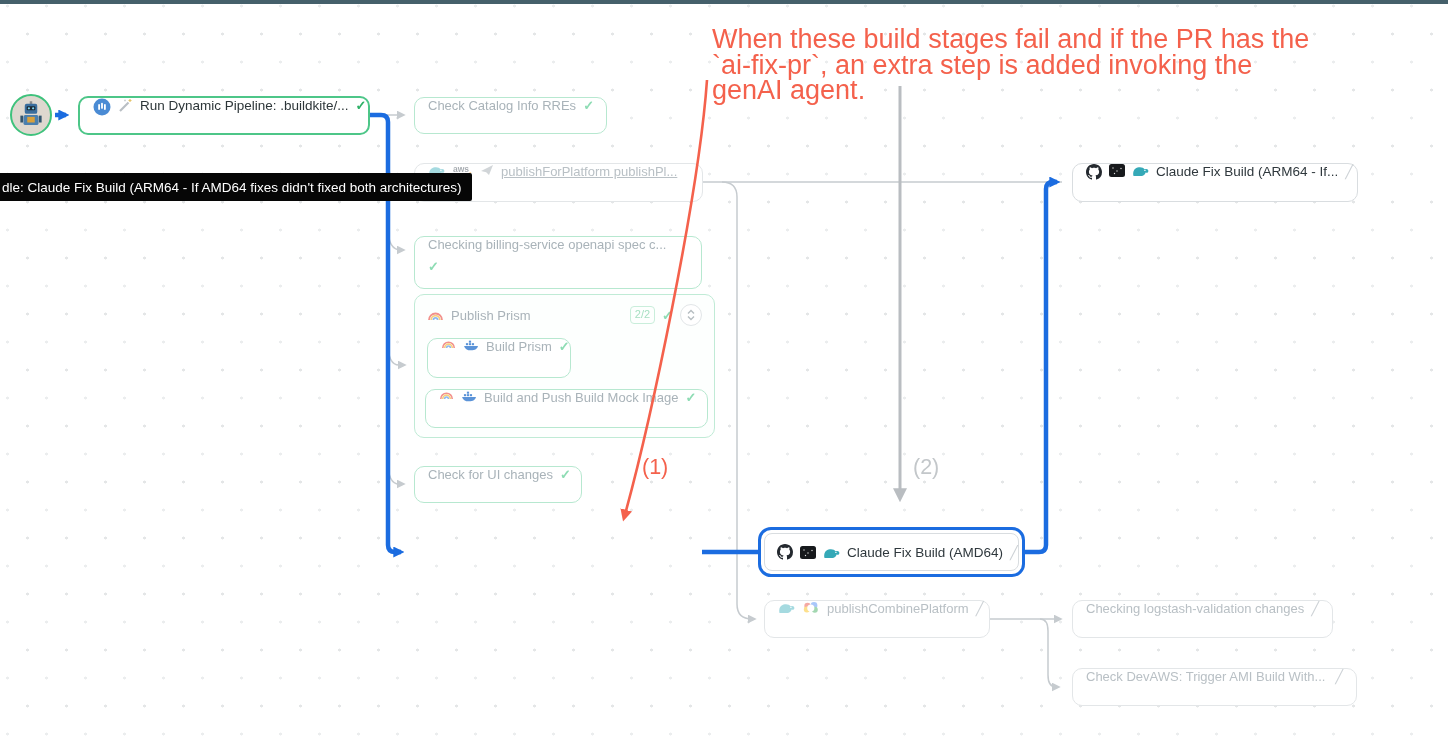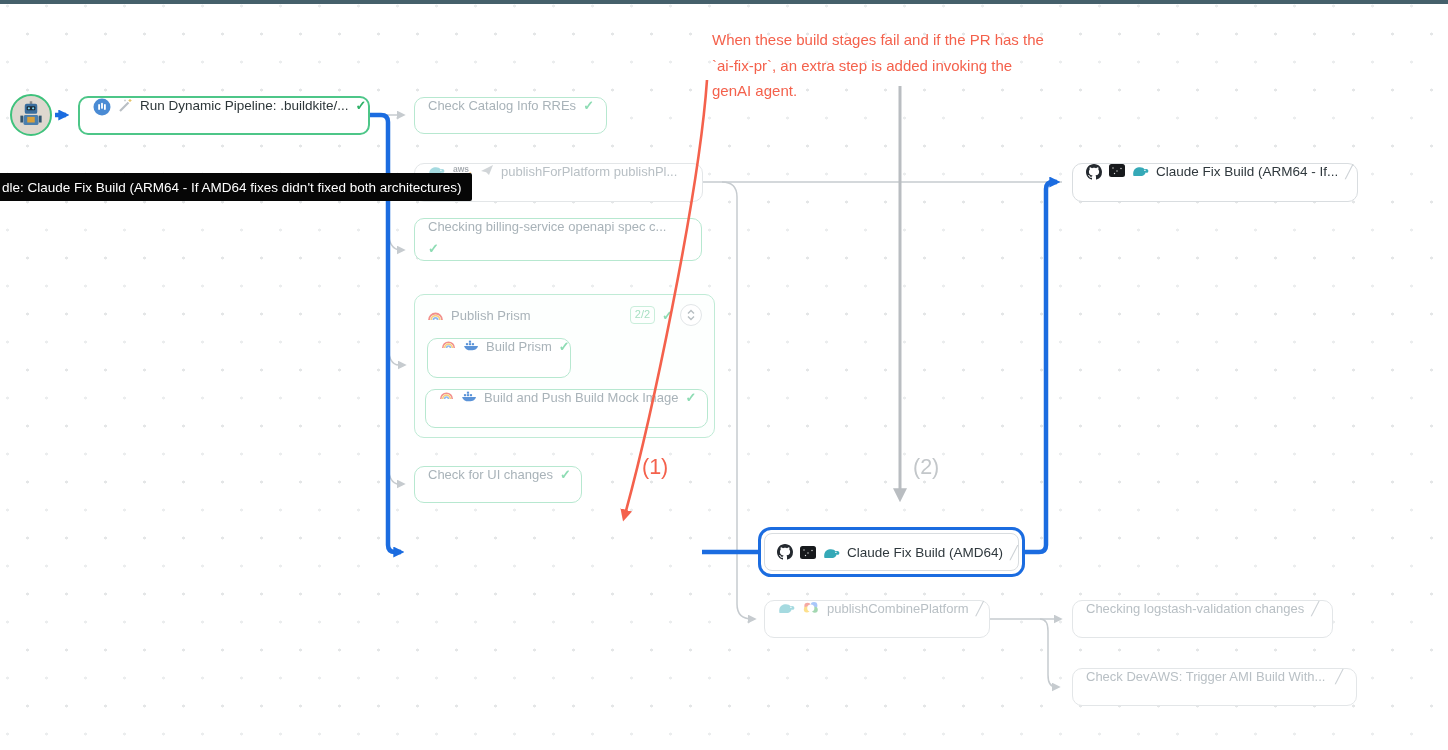--- a/index.html
+++ b/index.html
@@ -33,21 +33,21 @@
     align-items:center;justify-content:center;box-sizing:border-box;background:#fff;}
   .avatar{position:absolute;left:10px;top:94px;width:42px;height:42px;border-radius:50%;
     border:2.5px solid #3fc27c;background:#ded8cf;display:flex;align-items:center;justify-content:center;
     overflow:hidden;z-index:2;box-sizing:border-box;}
   .selected-ring{position:absolute;left:758px;top:527px;width:267px;height:50px;border:3px solid #1b6ce0;
     border-radius:13px;background:#fff;box-sizing:border-box;padding:3px;z-index:2;}
   .inner-node{width:100%;height:100%;border:1.5px solid #d9dde0;border-radius:8px;display:flex;
     align-items:center;gap:7px;padding:0 12px;box-sizing:border-box;color:#2f383d;font-size:13.5px;white-space:nowrap;}
   .tooltip{position:absolute;left:0;top:173px;height:28px;background:#060606;color:#fff;font-size:13.5px;
     display:flex;align-items:center;padding:0 10px 0 2px;z-index:4;border-radius:0 2px 2px 0;white-space:nowrap;}
-  .note{position:absolute;left:712px;top:27px;color:#f4614c;font-size:15px;line-height:25.5px;z-index:11;}
+  .note{position:absolute;left:712px;top:27px;color:#f4614c;font-size:27px;line-height:25.5px;z-index:11;}
   .marker-label{position:absolute;font-size:21.5px;z-index:11;}
   .marker-1{left:642px;top:455px;color:#f4614c;}
   .marker-2{left:913px;top:455px;color:#c3c7ca;}
   .icn{display:inline-flex;align-items:center;flex:none;}
 </style>
 </head>
 <body>
 
 <div class="canvas">
   <div class="topbar"></div>
@@ -114,42 +114,42 @@
     </span>
     <span class="label">Run Dynamic Pipeline: .buildkite/...</span>
     <span class="check strong">✓</span>
   </div>
 
   <div class="node ok-light" style="left:414px;top:97px;width:193px;height:37px;">
     <span class="label">Check Catalog Info RREs</span>
     <span class="check">✓</span>
   </div>
 
-  <div class="node pending" style="left:414px;top:163px;width:289px;height:39px;">
+  <div class="node pending" style="left:414px;top:163px;width:289px;height:39px;text-decoration:underline;">
     <span class="icn faded">
       <svg width="17" height="13" viewBox="0 0 17 13" style="color:#3aaebc">
           <path d="M1.5 12 C0.5 8 2 4.5 5.5 3.5 C8.5 2.6 11.5 3.4 12.6 5.2 L14.2 5 C15.8 5 16.6 6.2 16.3 7.6 C16.1 8.5 15.3 9 14.4 8.8 L13.6 8.6 C13.2 10.4 11.8 11.7 10 12 Z" fill="currentColor"></path>
           <circle cx="12.9" cy="6.4" r="0.7" fill="#fff"></circle>
         </svg>
     </span>
     <span class="icn faded">
       <svg width="21" height="13" viewBox="0 0 21 13">
           <text x="1" y="8" font-size="8.5" font-weight="bold" fill="#3b4651" font-family="Liberation Sans, sans-serif">aws</text>
           <path d="M1.5 10 q8.5 4.5 17.5 -1.5" stroke="#f79400" stroke-width="1.4" fill="none"></path>
         </svg>
     </span>
     <span class="icn faded">
       <svg width="14" height="12" viewBox="0 0 14 12">
           <path d="M1 7 L13 1 L9 11 L6.2 8.2 Z" fill="#9aa3a9"></path>
         </svg>
     </span>
     <span class="label">publishForPlatform publishPl...</span>
   </div>
 
-  <div class="node ok-light" style="left:414px;top:218px;width:288px;height:43px;flex-direction:column;">
+  <div class="node ok-light" style="left:414px;top:236px;width:288px;height:53px;flex-direction:column;">
     <span class="label">Checking billing-service openapi spec c...</span>
     <span class="check">✓</span>
   </div>
 
   <div class="group">
     <div class="group-header">
       <span class="icn">
         <svg width="17" height="10" viewBox="0 0 17 10">
             <path d="M2 10 a6.5 6.5 0 0 1 13 0" stroke="#f2918c" stroke-width="1.8" fill="none"></path>
             <path d="M4.2 10 a4.3 4.3 0 0 1 8.6 0" stroke="#f7cf7e" stroke-width="1.8" fill="none"></path>

